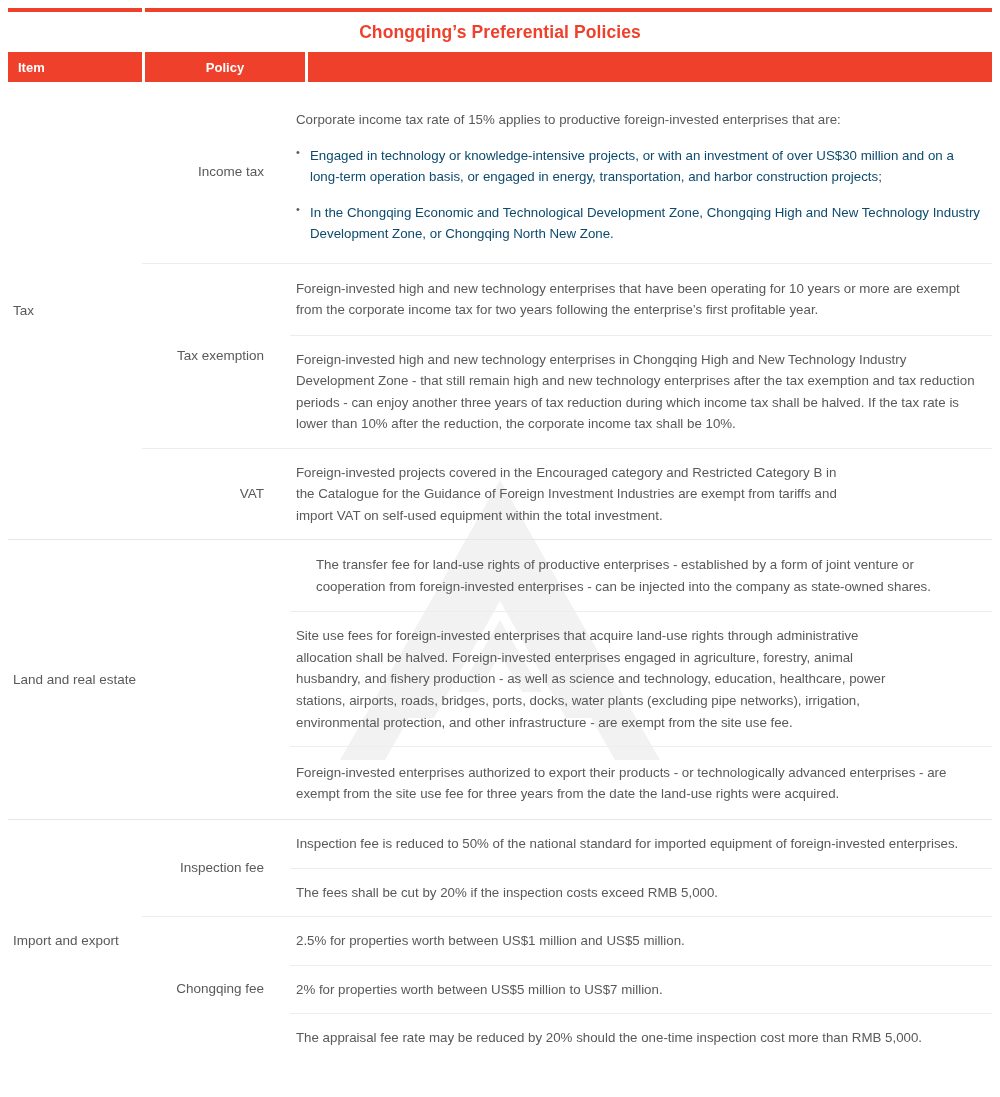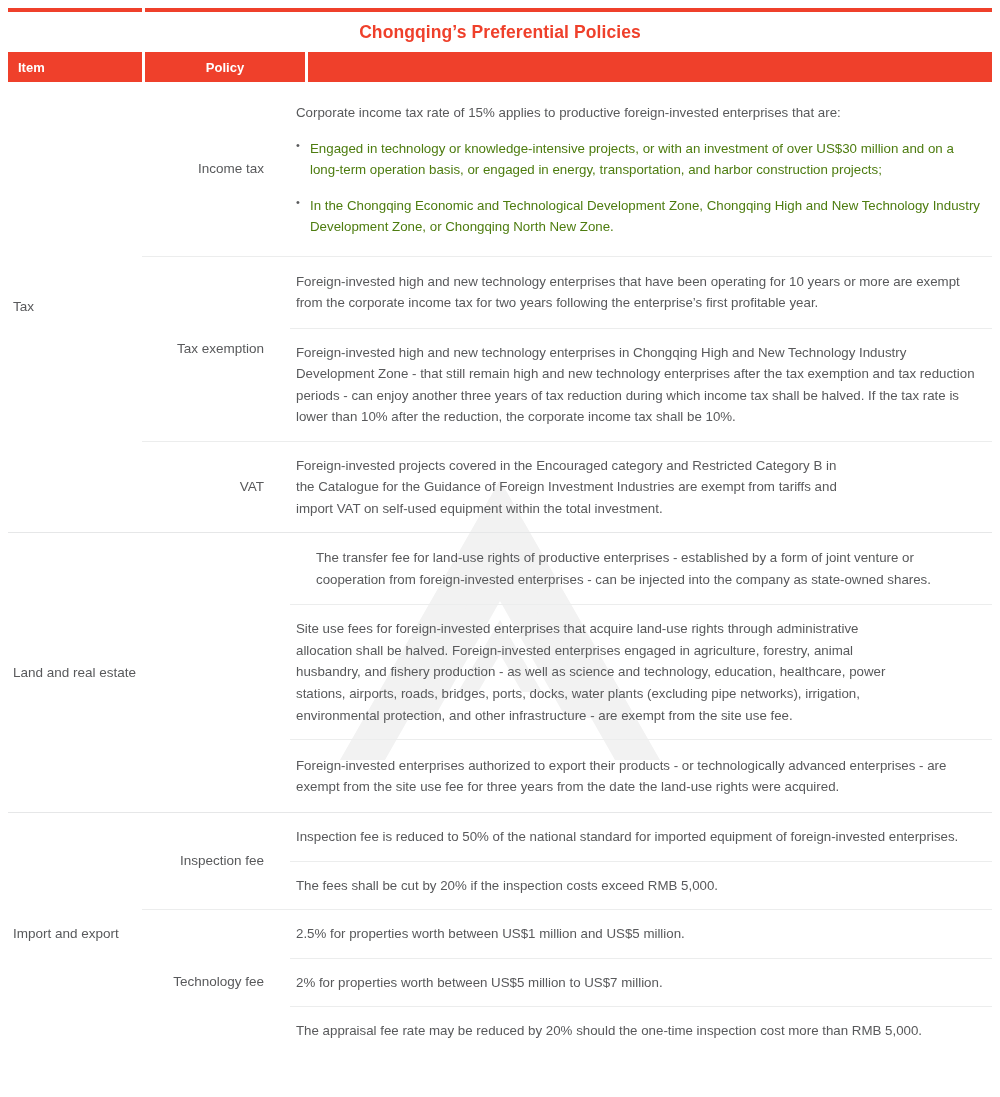--- a/index.html
+++ b/index.html
@@ -157,21 +157,21 @@
   ul.bullets {
     margin: 0;
     padding: 0;
     list-style: none;
   }
   ul.bullets li {
     position: relative;
     padding-left: 14px;
     font-size: 13.3px;
     line-height: 1.62;
-    color: #4d7c0f;
+    color: #0c4a6e;
     margin-top: 14px;
   }
   ul.bullets li:before {
     content: "\2022";
     position: absolute;
     left: 0;
     top: -1px;
     font-size: 11px;
     color: #58595b;
   }
@@ -211,21 +211,21 @@
     <div class="item-col">
       <span class="item-label">Tax</span>
     </div>
     <div class="policy-groups">
 
       <div class="policy-group">
         <div class="policy-col">
           <span class="policy-label">Income tax</span>
         </div>
         <div class="desc-col">
-          <div class="desc-row last-row" style="padding-top:20px;padding-bottom:18px;justify-content:flex-end;">
+          <div class="desc-row last-row" style="padding-top:27px;padding-bottom:18px;justify-content:flex-end;">
             <div class="desc-text">Corporate income tax rate of 15% applies to productive foreign-invested enterprises that are:</div>
             <ul class="bullets">
               <li>Engaged in technology or knowledge-intensive projects, or with an investment of over US$30 million and on a long-term operation basis, or engaged in energy, transportation, and harbor construction projects;</li>
               <li>In the Chongqing Economic and Technological Development Zone, Chongqing High and New Technology Industry Development Zone, or Chongqing North New Zone.</li>
             </ul>
           </div>
         </div>
       </div>
 
       <div class="policy-group">
@@ -295,21 +295,21 @@
             <div class="desc-text">Inspection fee is reduced to 50% of the national standard for imported equipment of foreign-invested enterprises.</div>
           </div>
           <div class="desc-row last-row" style="min-height:42px;">
             <div class="desc-text">The fees shall be cut by 20% if the inspection costs exceed RMB 5,000.</div>
           </div>
         </div>
       </div>
 
       <div class="policy-group last-group">
         <div class="policy-col">
-          <span class="policy-label">Technology fee</span>
+          <span class="policy-label">Chongqing fee</span>
         </div>
         <div class="desc-col">
           <div class="desc-row" style="min-height:42px;">
             <div class="desc-text">2.5% for properties worth between US$1 million and US$5 million.</div>
           </div>
           <div class="desc-row" style="min-height:42px;">
             <div class="desc-text">2% for properties worth between US$5 million to US$7 million.</div>
           </div>
           <div class="desc-row last-row" style="min-height:42px;">
             <div class="desc-text">The appraisal fee rate may be reduced by 20% should the one-time inspection cost more than RMB 5,000.</div>

